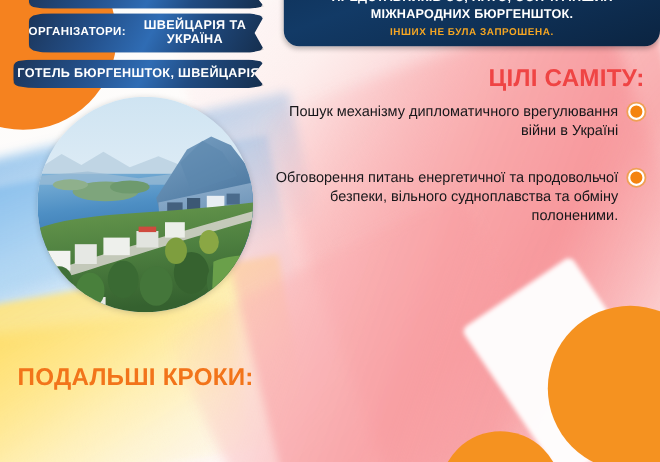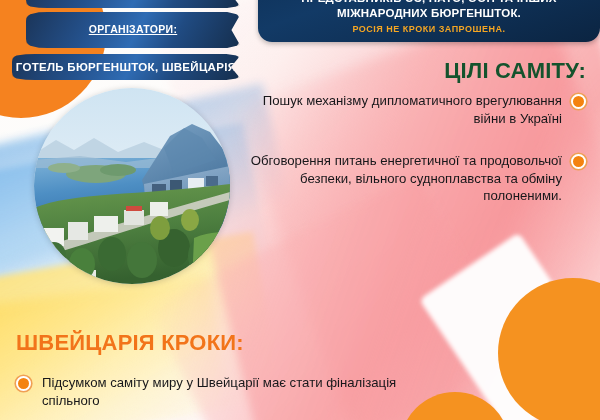--- a/index.html
+++ b/index.html
@@ -64,21 +64,21 @@
   }
   .badge-clip{
     
     clip-path:polygon(0% 14%,0% 86%,2% 94%,6% 99%,10% 100%,
                       94% 100%,100% 92%,96% 50%,100% 8%,94% 0%,
                       10% 0%,6% 1%,2% 6%);
     border-radius:8px;
   }
   #badge-cut{left:26px;top:-18px;width:214px;height:26px;border-radius:8px;}
   #badge-organizers{left:26px;top:12px;width:214px;height:36px;border-radius:9px;
-    display:flex;flex-direction:row;align-items:center;justify-content:center;line-height:1.12;text-decoration:underline;}
+    display:flex;flex-direction:row;align-items:center;justify-content:center;line-height:1.12;}
   #badge-organizers .l1{font-size:10.5px;}
   #badge-organizers .l2{font-size:11.5px;}
   #badge-hotel{left:12px;top:54px;width:228px;height:26px;border-radius:8px;
     display:flex;align-items:center;justify-content:center;font-size:11.5px;}
   .badge-accent{position:absolute;left:0;bottom:-4px;height:4px;width:72%;
     background:linear-gradient(90deg,#f07c12 0%,#f07c12 28%,#6aa7e0 28%,#cfe3f5 62%,rgba(255,255,255,.2) 100%);
     border-radius:2px;}
 
   
   #panel-participants{
@@ -94,21 +94,21 @@
   #panel-participants .pp-line{font-weight:bold;font-size:11.5px;line-height:1.25;letter-spacing:.2px;}
   #panel-participants .pp-note{font-weight:bold;font-size:9px;color:#f5a623;margin-top:4px;letter-spacing:.5px;}
 
   
   #photo{position:absolute;left:34px;top:88px;width:196px;height:196px;border-radius:50%;
     overflow:hidden;box-shadow:0 1px 6px rgba(0,0,0,.18);}
   #photo svg{display:block;width:196px;height:196px;}
 
   
   #goals-heading{position:absolute;right:14px;top:58px;
-    font-size:22px;font-weight:bold;color:#14532d;letter-spacing:.2px;text-align:right;}
+    font-size:22px;font-weight:bold;color:#ef4444;letter-spacing:.2px;text-align:right;}
   .goal{position:absolute;right:14px;text-align:right;color:#17171a;
     font-size:13.2px;line-height:1.33;padding-right:24px;}
   .goal .bullet{position:absolute;right:0;top:2px;}
   #goal-0{top:92px;width:330px;}
   #goal-1{top:152px;width:330px;}
   #goal-2{top:228px;width:330px;}
 
   
   #steps-heading{position:absolute;left:16px;top:330px;
     font-size:22px;font-weight:bold;color:#f2741a;letter-spacing:.2px;}
@@ -212,43 +212,40 @@
       <path d="M160 150 C 178 142, 190 146, 196 142 L196 196 L158 196 Z" fill="#6aa04a"></path>
     </svg>
   </div>
 
   <div class="badge badge-clip" id="badge-cut">
     <span></span>
   </div>
 
   <div class="badge badge-clip" id="badge-organizers">
     <span class="l1">ОРГАНІЗАТОРИ:</span>
+    <span class="l2">ШВЕЙЦАРІЯ ТА УКРАЇНА</span>
     <span class="badge-accent"></span>
   </div>
 
   <div class="badge badge-clip" id="badge-hotel">
     <span>ГОТЕЛЬ БЮРГЕНШТОК, ШВЕЙЦАРІЯ</span>
   </div>
 
   <div id="panel-participants">
     <div class="pp-line">ПРЕДСТАВНИКІВ ЄС, НАТО, ООН ТА ІНШИХ</div>
     <div class="pp-line">МІЖНАРОДНИХ БЮРГЕНШТОК.</div>
-    <div class="pp-note">РОСІЯ НЕ КРОКИ ЗАПРОШЕНА.</div>
+    <div class="pp-note">ІНШИХ НЕ БУЛА ЗАПРОШЕНА.</div>
   </div>
 
   <div id="goals-heading">ЦІЛІ САМІТУ:</div>
 
   <div class="goal" id="goal-1">
     <span class="bullet"></span>
     <span>Обговорення питань енергетичної та продовольчої безпеки, вільного судноплавства та обміну полоненими.</span>
   </div>
   <div class="goal" id="goal-0">
     <span class="bullet"></span>
     <span>Пошук механізму дипломатичного врегулювання війни в Україні</span>
   </div>
 
-  <div id="steps-heading">ШВЕЙЦАРІЯ КРОКИ:</div>
-  <div id="step-0">
-    <span class="bullet"></span>
-    <span>Підсумком саміту миру у Швейцарії має стати фіналізація спільного</span>
-  </div>
+  <div id="steps-heading">ПОДАЛЬШІ КРОКИ:</div>
 
 </div>
 
 </body></html>

